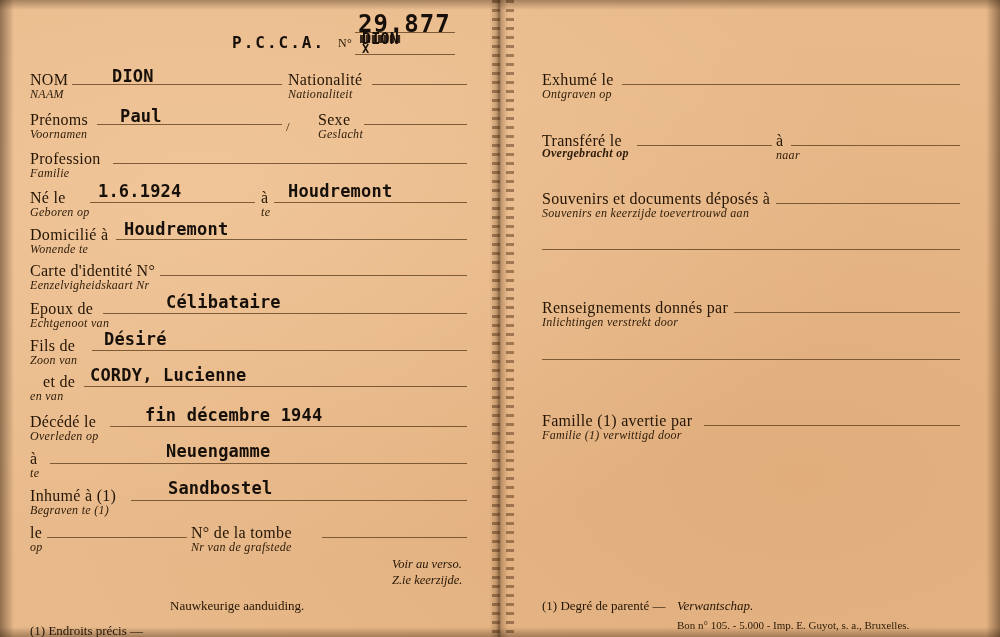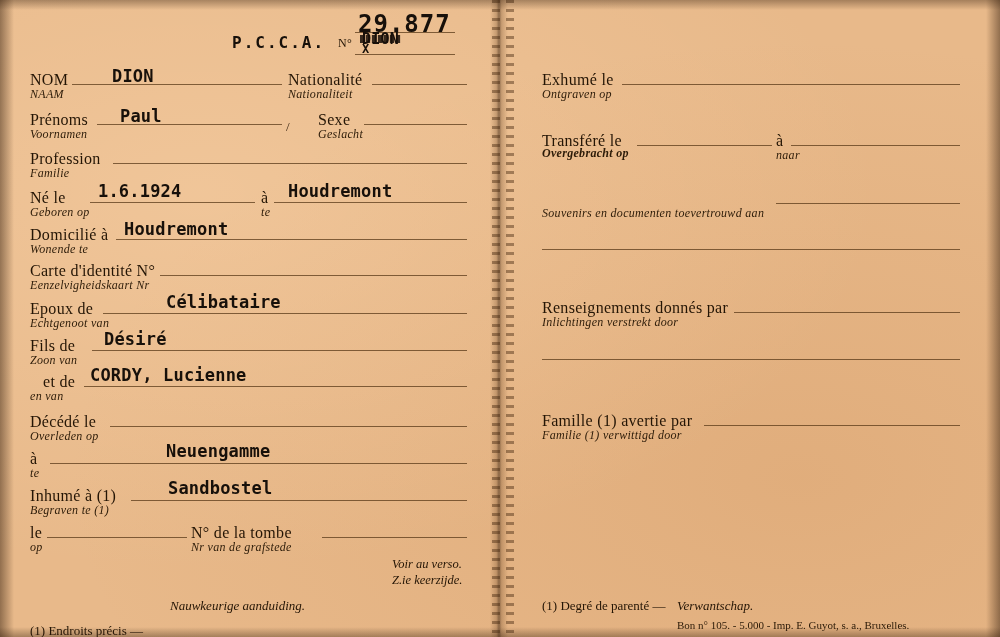--- a/index.html
+++ b/index.html
@@ -241,20 +241,21 @@
     <div class="typed big" style="left:104px; top:329px;">Désiré</div>
 
     <div class="lbl-fr" style="left:43px; top:373px;">et de</div>
     <div class="lbl-nl" style="left:30px; top:389px;">en van</div>
     <div class="rule" style="left:84px; top:386px; width:383px;"></div>
     <div class="typed big" style="left:90px; top:365px;">CORDY, Lucienne</div>
 
     <div class="lbl-fr" style="left:30px; top:413px;">Décédé le</div>
     <div class="lbl-nl" style="left:30px; top:429px;">Overleden op</div>
     <div class="rule" style="left:110px; top:426px; width:357px;"></div>
+    <div class="typed big" style="left:145px; top:405px;">fin décembre 1944</div>
 
     <div class="lbl-fr" style="left:30px; top:450px;">à</div>
     <div class="lbl-nl" style="left:30px; top:466px;">te</div>
     <div class="rule" style="left:50px; top:463px; width:417px;"></div>
     <div class="typed big" style="left:166px; top:441px;">Neuengamme</div>
 
     <div class="lbl-fr" style="left:30px; top:487px;">Inhumé à (1)</div>
     <div class="lbl-nl" style="left:30px; top:503px;">Begraven te (1)</div>
     <div class="rule" style="left:131px; top:500px; width:336px;"></div>
     <div class="typed big" style="left:168px; top:478px;">Sandbostel</div>
@@ -264,38 +265,39 @@
     <div class="rule" style="left:47px; top:537px; width:140px;"></div>
 
     <div class="lbl-fr" style="left:191px; top:524px;">N° de la tombe</div>
     <div class="lbl-nl" style="left:191px; top:540px;">Nr van de grafstede</div>
     <div class="rule" style="left:322px; top:537px; width:145px;"></div>
 
     <div class="verso it" style="left:348px; top:557px;">Voir au verso.</div>
     <div class="verso it" style="left:348px; top:573px;">Z.ie keerzijde.</div>
 
     <div class="footnote" style="left:30px; top:598px;margin-top:25px;">(1) Endroits précis —</div>
-    <div class="footnote" style="left:170px; top:598px; font-style:italic;">Nauwkeurige aanduiding.</div>
+    <div class="footnote" style="left:170px; top:598px; ">Nauwkeurige aanduiding.</div>
   </div>
 
   <div class="panel right">
 
     <div class="lbl-fr" style="left:28px; top:71px;">Exhumé le</div>
     <div class="lbl-nl" style="left:28px; top:87px;">Ontgraven op</div>
     <div class="rule" style="left:108px; top:84px; width:338px;"></div>
 
     <div class="lbl-fr" style="left:28px; top:132px;">Transféré le</div>
     <div class="lbl-nl" style="left:28px; top:146px;font-weight:bold;">Overgebracht op</div>
     <div class="rule" style="left:123px; top:145px; width:135px;"></div>
 
     <div class="lbl-fr" style="left:262px; top:132px;">à</div>
     <div class="lbl-nl" style="left:262px; top:148px;">naar</div>
     <div class="rule" style="left:277px; top:145px; width:169px;"></div>
 
-    <div class="lbl-nl" style="left:28px; top:206px;">Souvenirs en documenten toevertrouwd aan</div>
+    <div class="lbl-fr" style="left:28px; top:190px;">Souvenirs et documents déposés à</div>
+    <div class="lbl-nl" style="left:28px; top:206px;">Souvenirs en keerzijde toevertrouwd aan</div>
     <div class="rule" style="left:262px; top:203px; width:184px;"></div>
     <div class="rule" style="left:28px; top:249px; width:418px;"></div>
 
     <div class="lbl-fr" style="left:28px; top:299px;">Renseignements donnés par</div>
     <div class="lbl-nl" style="left:28px; top:315px;">Inlichtingen verstrekt door</div>
     <div class="rule" style="left:220px; top:312px; width:226px;"></div>
     <div class="rule" style="left:28px; top:359px; width:418px;"></div>
 
     <div class="lbl-fr" style="left:28px; top:412px;">Famille (1) avertie par</div>
     <div class="lbl-nl" style="left:28px; top:428px;">Familie (1) verwittigd door</div>

